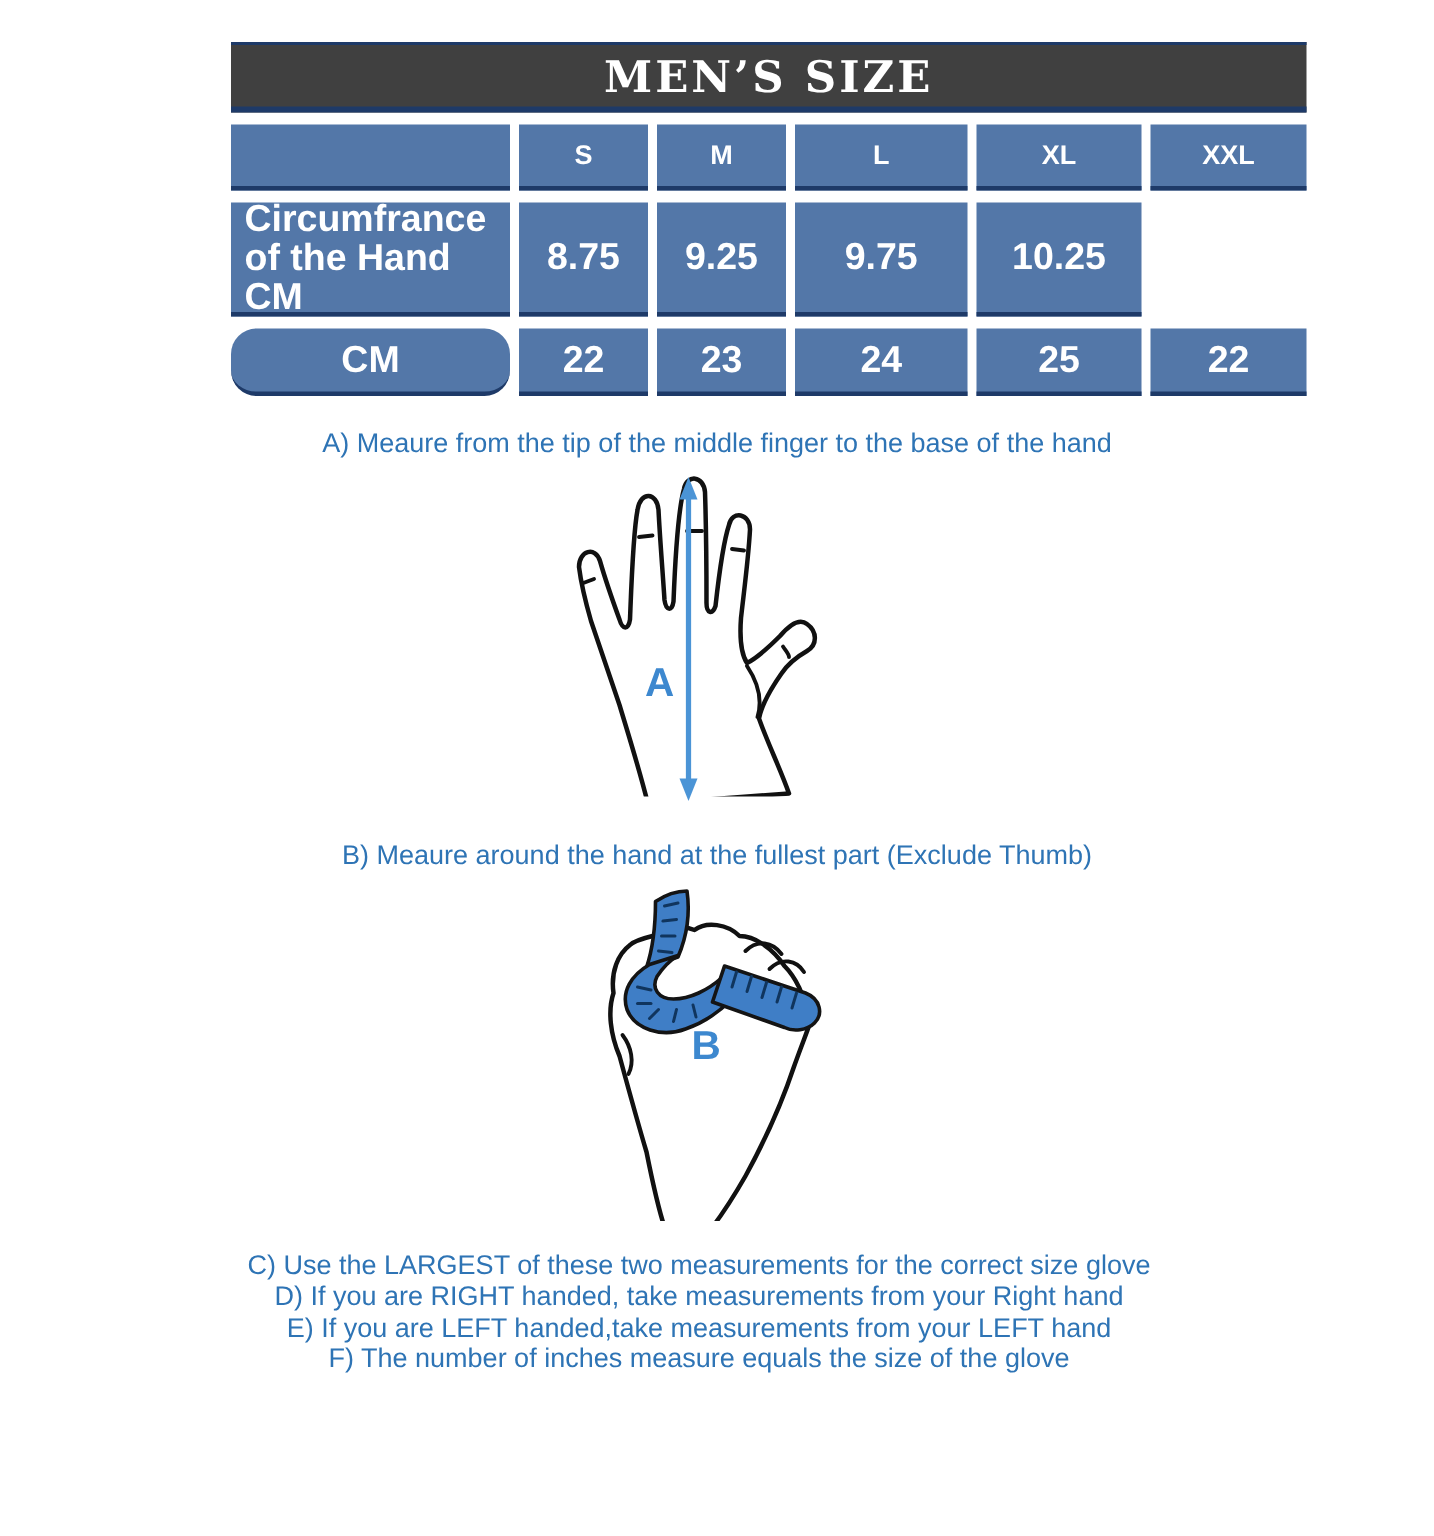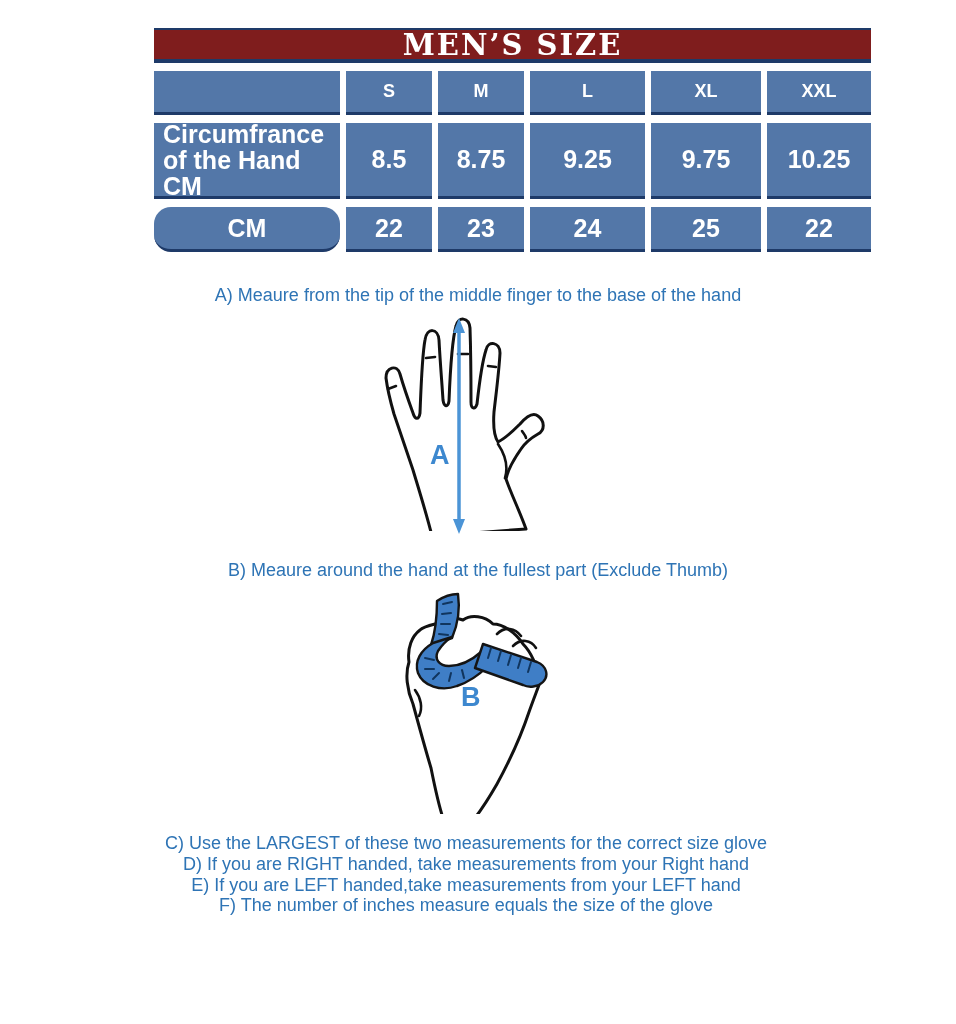--- a/index.html
+++ b/index.html
@@ -1,21 +1,21 @@
 <!DOCTYPE html>
 <html><head>
 <meta charset="utf-8">
 <style>
   html,body{margin:0;padding:0;background:#ffffff;}
   .page{position:relative;width:956px;height:1024px;background:#ffffff;overflow:hidden;
         font-family:"Liberation Sans",sans-serif;}
 
   
   .size-table{position:absolute;left:154px;top:28px;width:717px;}
-  .t-header{box-sizing:border-box;height:35px;background:#7f1d1d;
+  .t-header{box-sizing:border-box;height:47px;background:#404040;
             border-top:2px solid #1e3a68;border-bottom:4px solid #1e3a68;
             display:flex;align-items:center;justify-content:center;
             color:#ffffff;font-family:"DejaVu Serif",serif;font-weight:700;
             font-size:29px;letter-spacing:2px;margin-bottom:8px;}
   .t-row{display:grid;grid-template-columns:186px 86px 86px 115px 110px 104px;
          column-gap:6px;margin-bottom:8px;}
   .cell{box-sizing:border-box;background:#5377a8;border-bottom:3px solid #1e3a68;
         color:#ffffff;display:flex;align-items:center;justify-content:center;}
   .row-sizes .cell{height:44px;font-size:18px;font-weight:700;}
   .row-circ .cell{height:76px;font-size:25px;font-weight:700;}
@@ -59,21 +59,20 @@
       <div class="cell label-cell"></div>
       <div class="cell">S</div>
       <div class="cell">M</div>
       <div class="cell">L</div>
       <div class="cell">XL</div>
       <div class="cell">XXL</div>
     </div>
 
     <div class="t-row row-circ">
       <div class="cell label-cell">Circumfrance of the Hand CM</div>
-      <div class="cell">8.5</div>
       <div class="cell">8.75</div>
       <div class="cell">9.25</div>
       <div class="cell">9.75</div>
       <div class="cell">10.25</div>
     </div>
 
     <div class="t-row row-cm">
       <div class="cell label-cell cm-label">CM</div>
       <div class="cell">22</div>
       <div class="cell">23</div>

